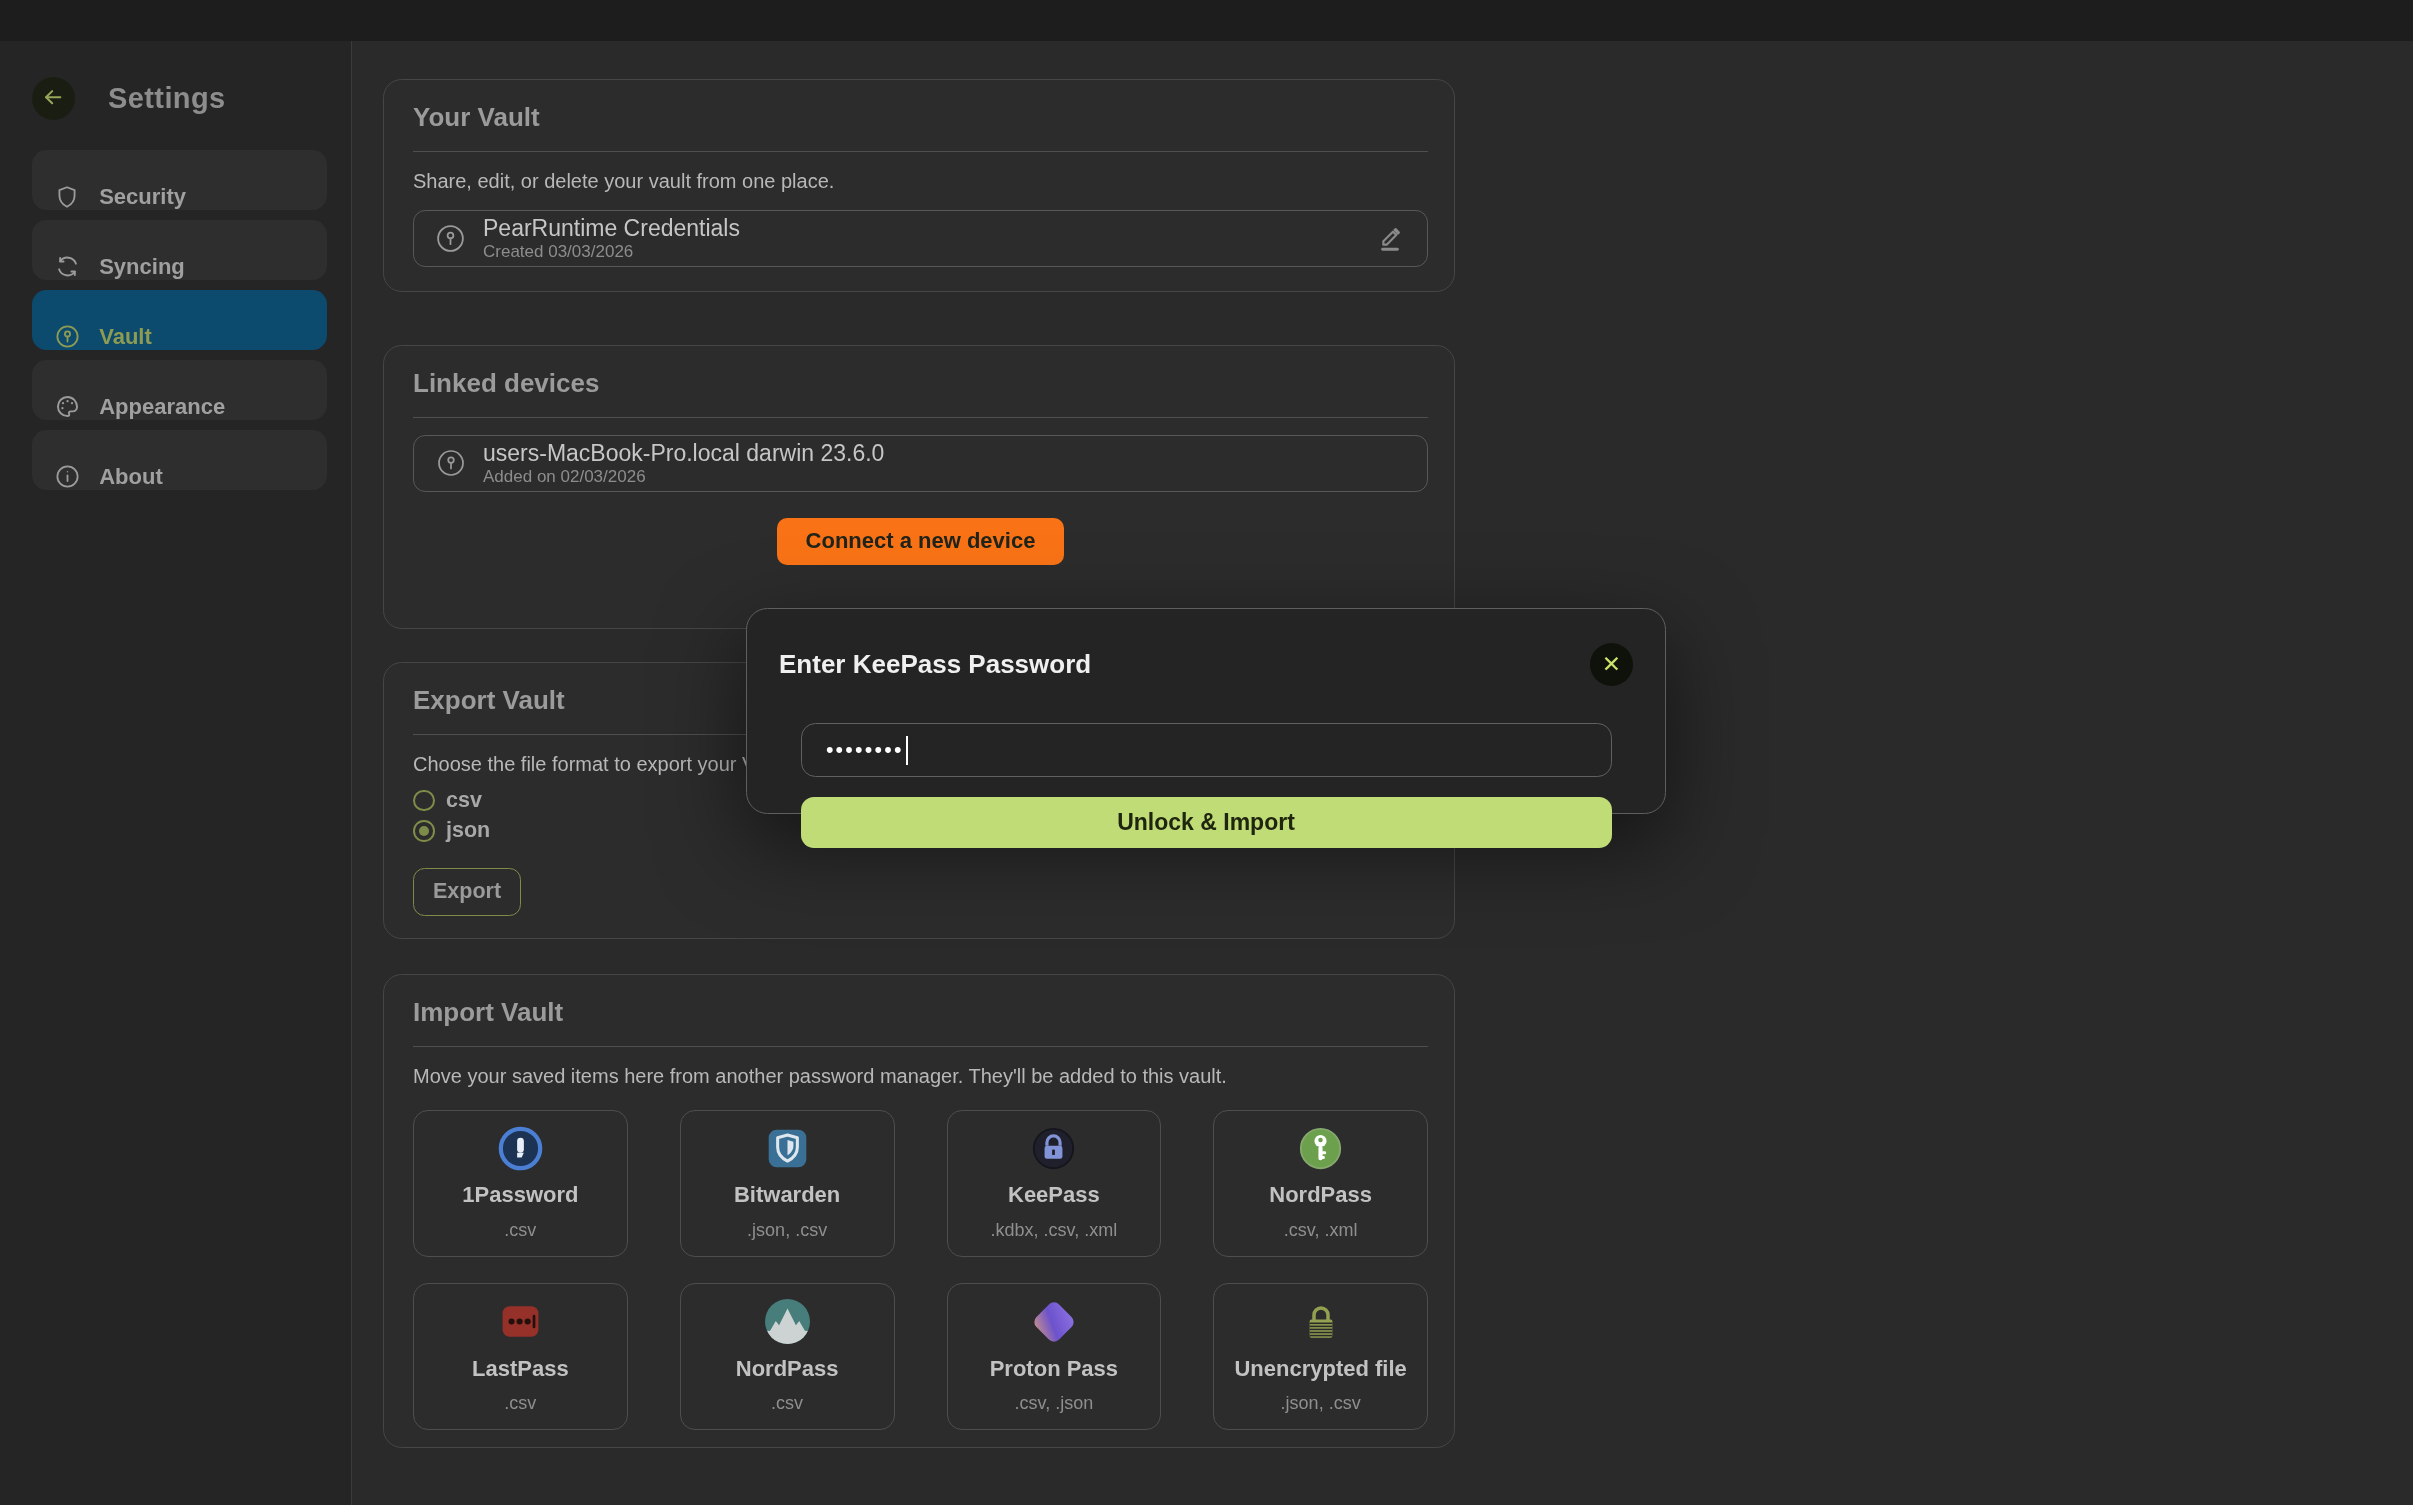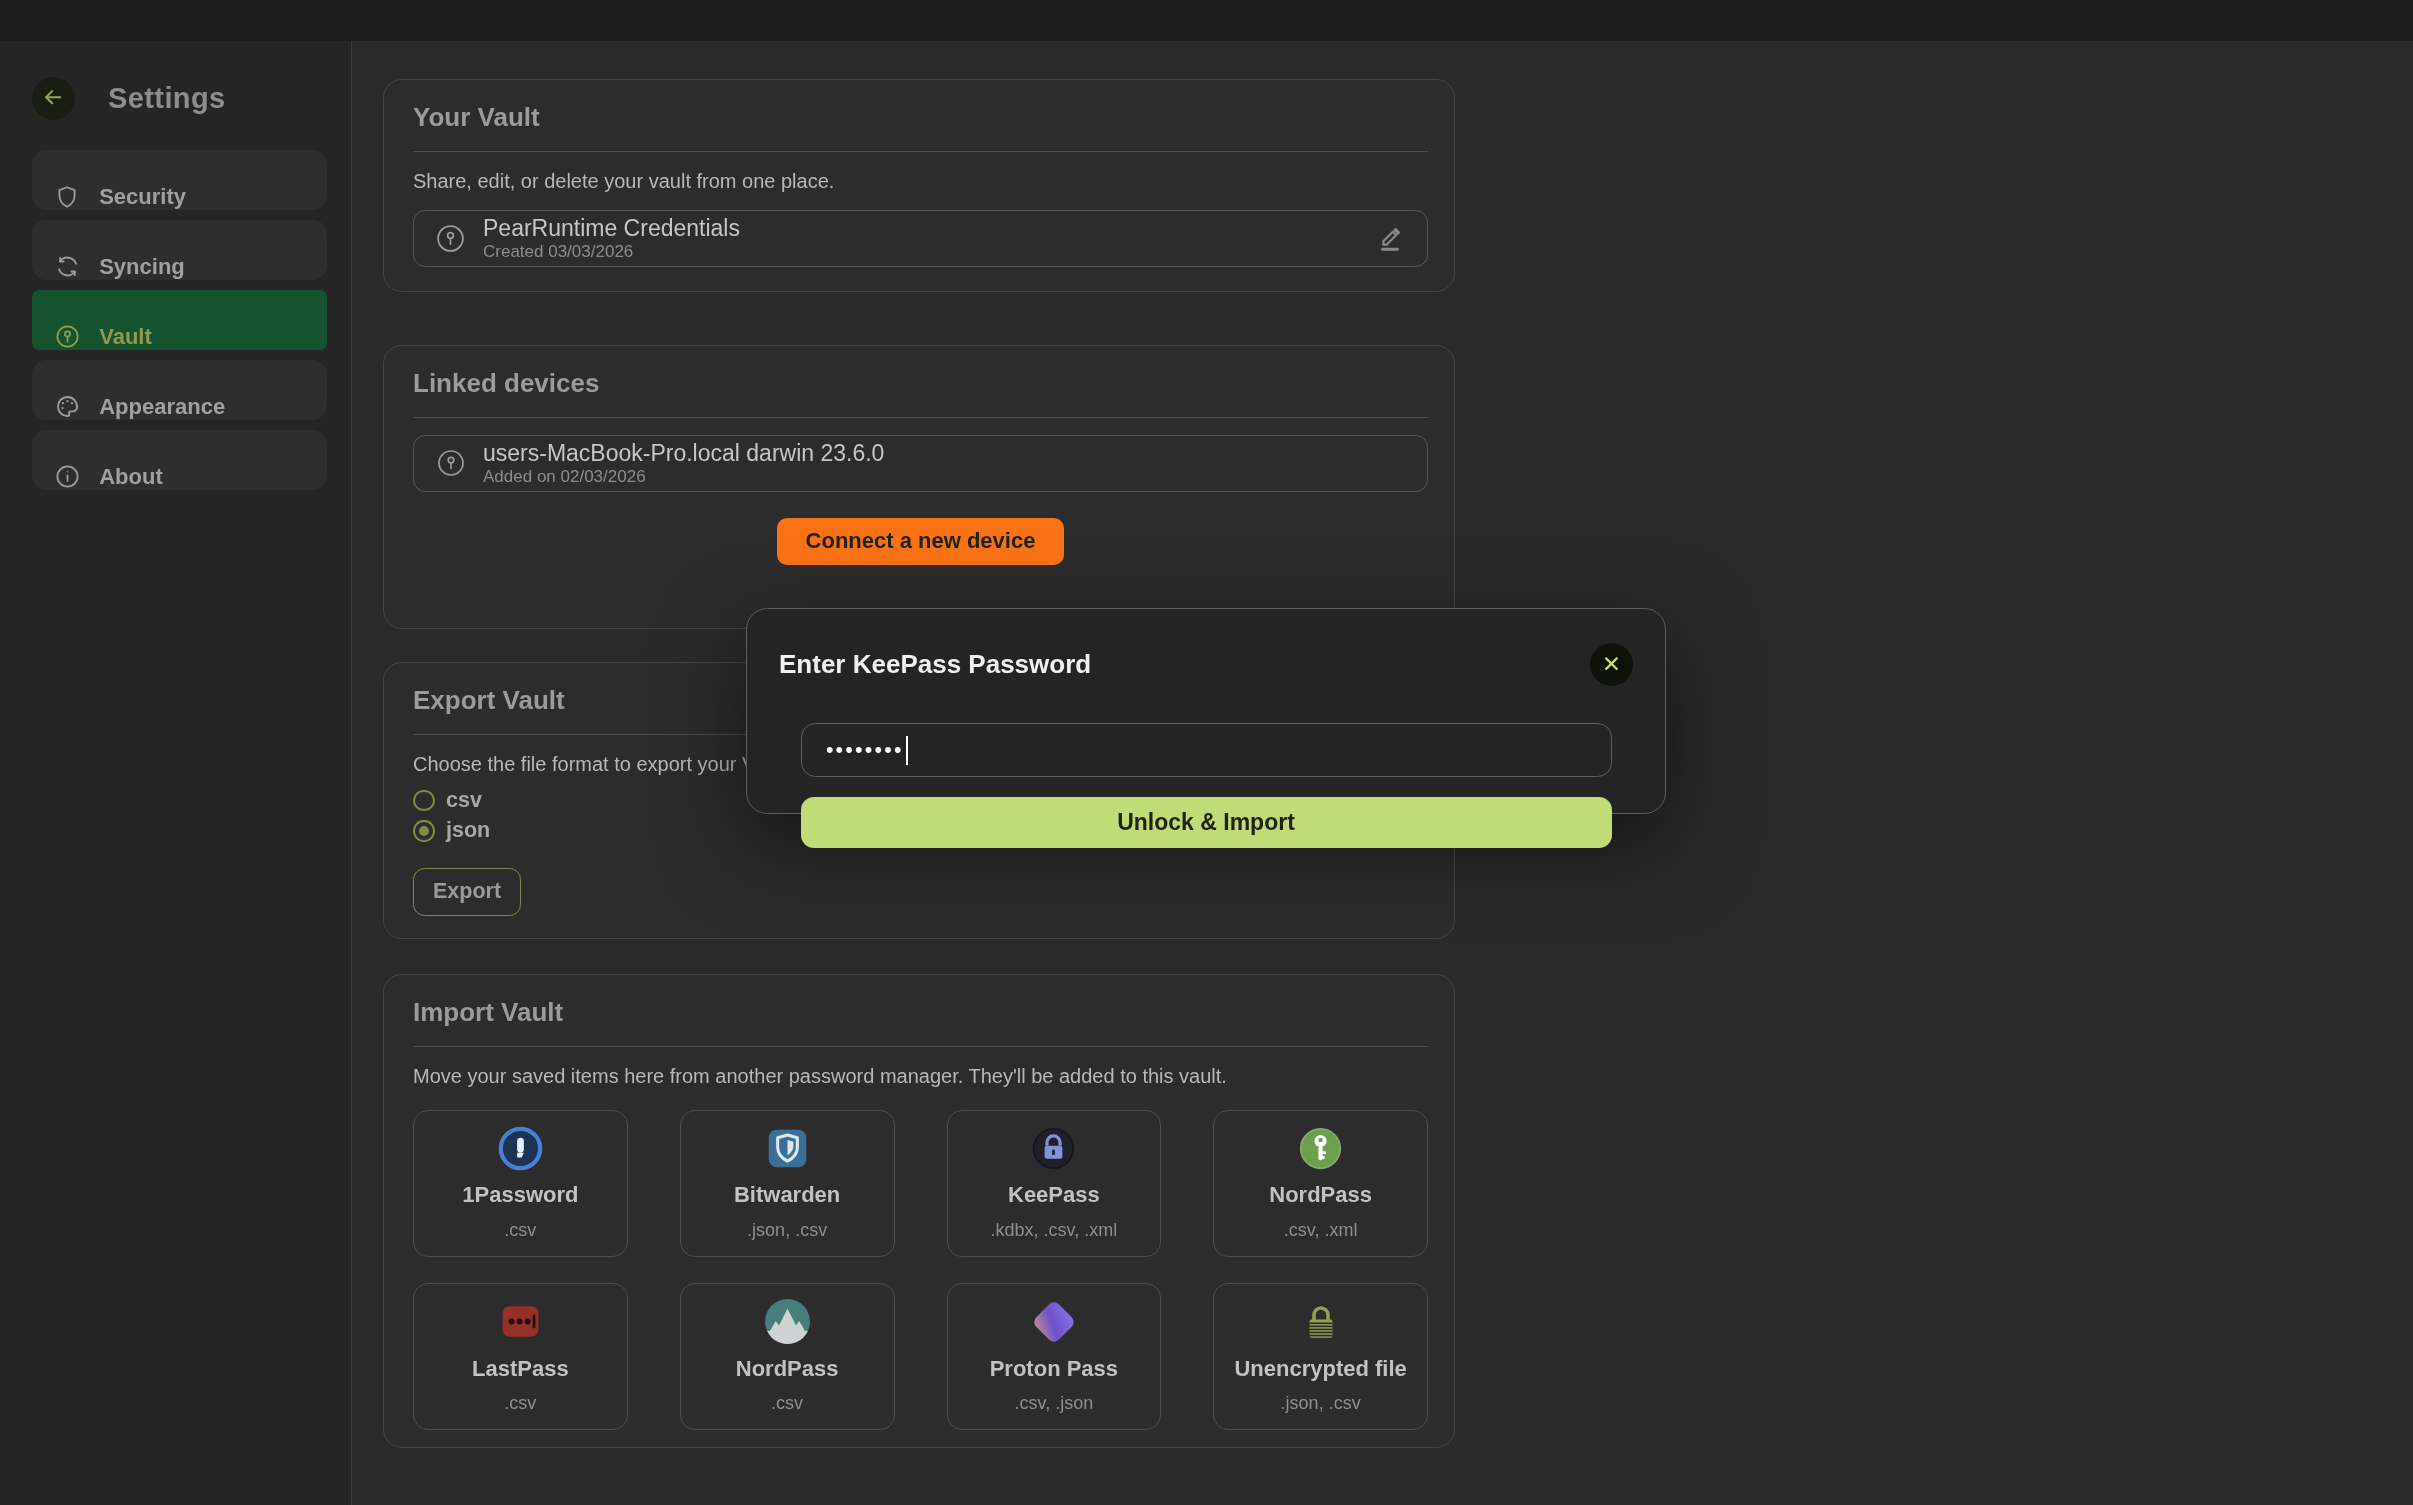--- a/index.html
+++ b/index.html
@@ -27,21 +27,21 @@
     width:43px; height:43px; border-radius:50%; border:none; cursor:pointer;
     background:#1a1e12; display:flex; align-items:center; justify-content:center;
     flex:0 0 auto;
   }
   .sidebar-title { font-size:29px; font-weight:bold; color:#8d8d8d; letter-spacing:0.4px; }
   .nav { margin-top:30px; display:flex; flex-direction:column; gap:10px; }
   .nav-item {
     height:60px; border-radius:14.4px; background:#2e2e2e;
     display:flex; align-items:flex-end; padding:0 21.5px; cursor:pointer;
   }
-  .nav-item.active { background:#14532d;border-radius:7px; }
+  .nav-item.active { background:#0c4a6e; }
   .nav-icon { width:27px; height:27px; display:flex; align-items:center; justify-content:center; }
   .nav-label { margin-left:18.7px; font-size:22px; font-weight:bold; color:#a0a0a0; }
   .nav-item.active .nav-label { color:#8e9b52; }
   
   .card {
     position:absolute; left:383px; width:1072px;
     background:#2c2c2c; border:0.7px solid #464646; border-radius:18.7px;
     padding:21.5px 26px 0 29px;
   }
   #card-your-vault   { top:79px;  height:213px; }

